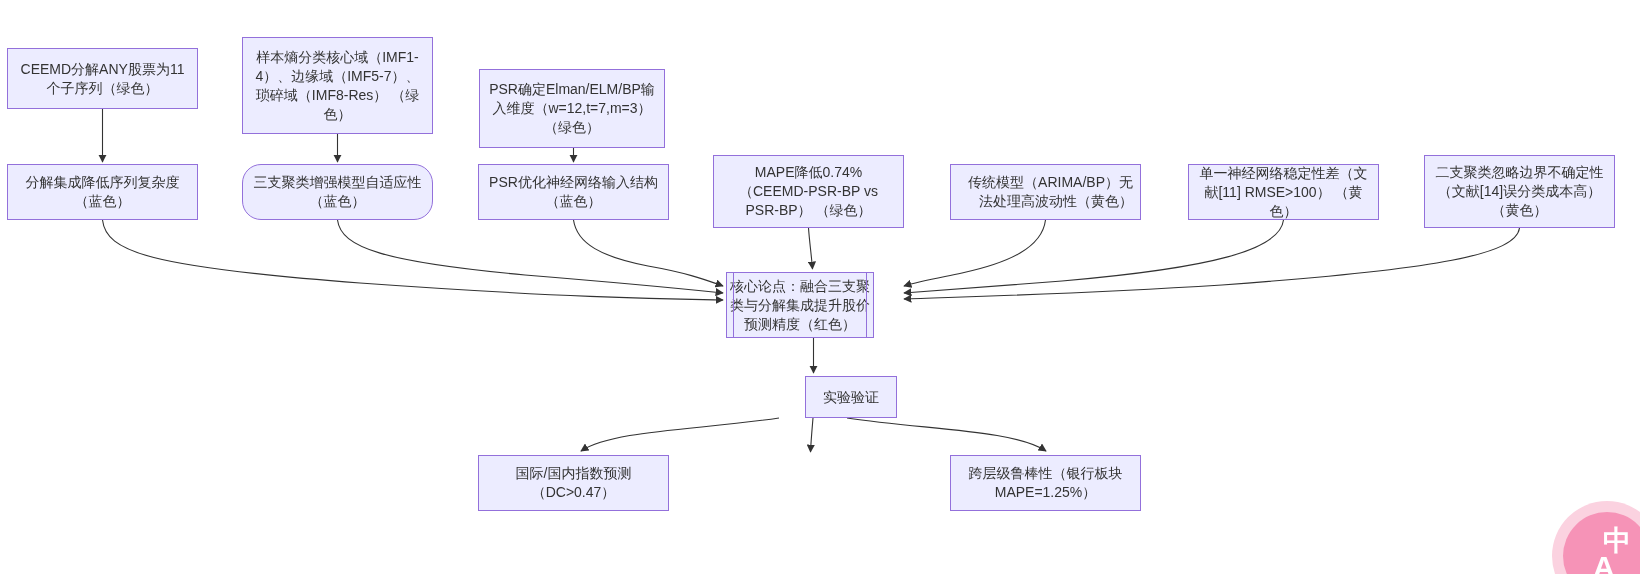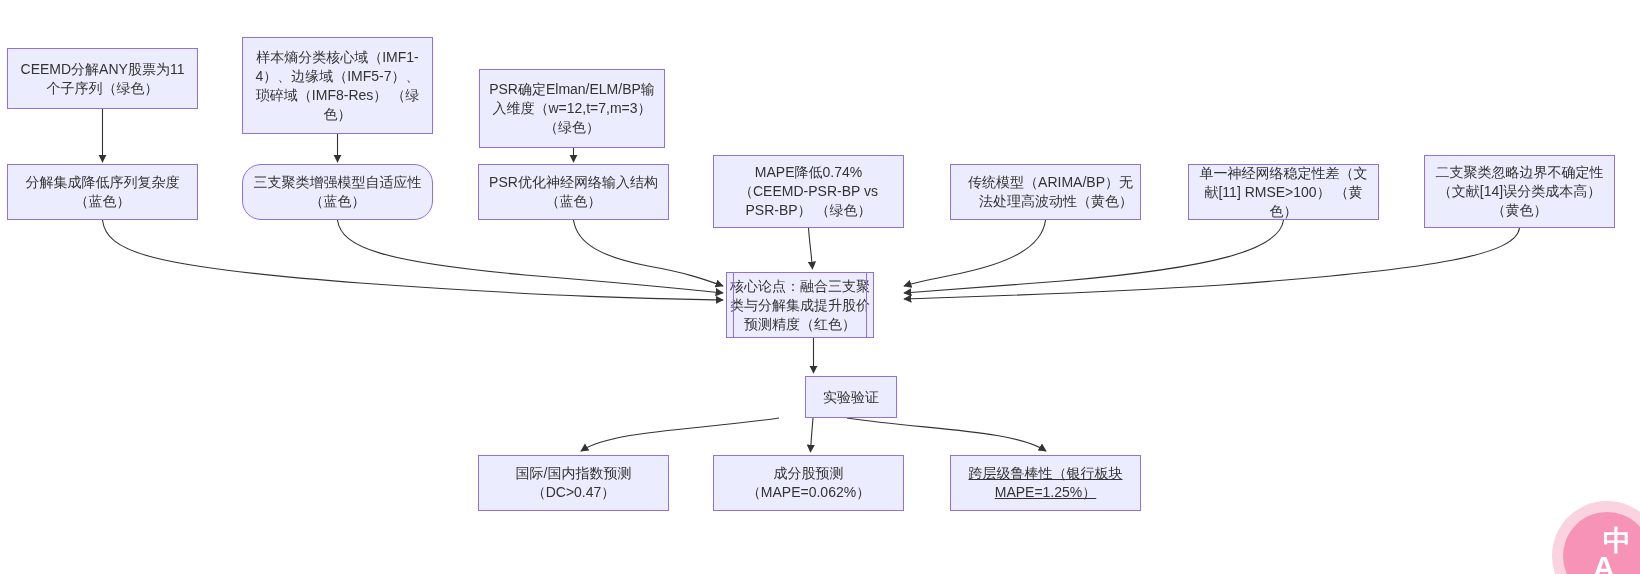--- a/index.html
+++ b/index.html
@@ -36,21 +36,21 @@
   #n-core       {left:726px; top:272px; width:148px; height:66px; padding:2px 2px;}
   #n-core::before,#n-core::after{
     content:"";position:absolute;top:0;bottom:0;width:1px;background:#9370DB;
   }
   #n-core::before{left:6px;}
   #n-core::after{right:6px;}
   #n-exp        {left:767px; top:376px; width:92px;  height:42px;margin-left:38px;}
   
   #n-intl       {left:478px; top:455px; width:191px; height:56px;}
   #n-component  {left:713px; top:455px; width:191px; height:56px;}
-  #n-robust     {left:950px; top:455px; width:191px; height:56px;text-decoration:underline;}
+  #n-robust     {left:950px; top:455px; width:191px; height:56px;}
 
   
   #watermark{
     position:absolute;left:1552px;top:501px;width:110px;height:110px;
     border-radius:50%;
     background:#fbd2e0;
     display:flex;align-items:center;justify-content:center;
   }
   #watermark .inner{
     width:88px;height:88px;border-radius:50%;
@@ -104,21 +104,20 @@
   <div class="node" id="n-psropt">PSR优化神经网络输入结构（蓝色）</div>
   <div class="node" id="n-mape">MAPE降低0.74%（CEEMD-PSR-BP vs PSR-BP） （绿色）</div>
   <div class="node" id="n-traditional">传统模型（ARIMA/BP）无法处理高波动性（黄色）</div>
   <div class="node" id="n-singlenn">单一神经网络稳定性差（文献[11] RMSE&gt;100） （黄色）</div>
   <div class="node" id="n-twoway">二支聚类忽略边界不确定性（文献[14]误分类成本高）（黄色）</div>
 
   <div class="node" id="n-core">核心论点：融合三支聚类与分解集成提升股价预测精度（红色）</div>
   <div class="node" id="n-exp">实验验证</div>
 
   <div class="node" id="n-intl">国际/国内指数预测 （DC&gt;0.47）</div>
-  <div class="node" id="n-component">成分股预测 （MAPE=0.062%）</div>
   <div class="node" id="n-robust">跨层级鲁棒性（银行板块 MAPE=1.25%）</div>
 
   <div id="watermark">
     <div class="inner">
       <span class="ch top">中</span>
       <span class="ch bottom">A</span>
     </div>
   </div>
 
 </div>

